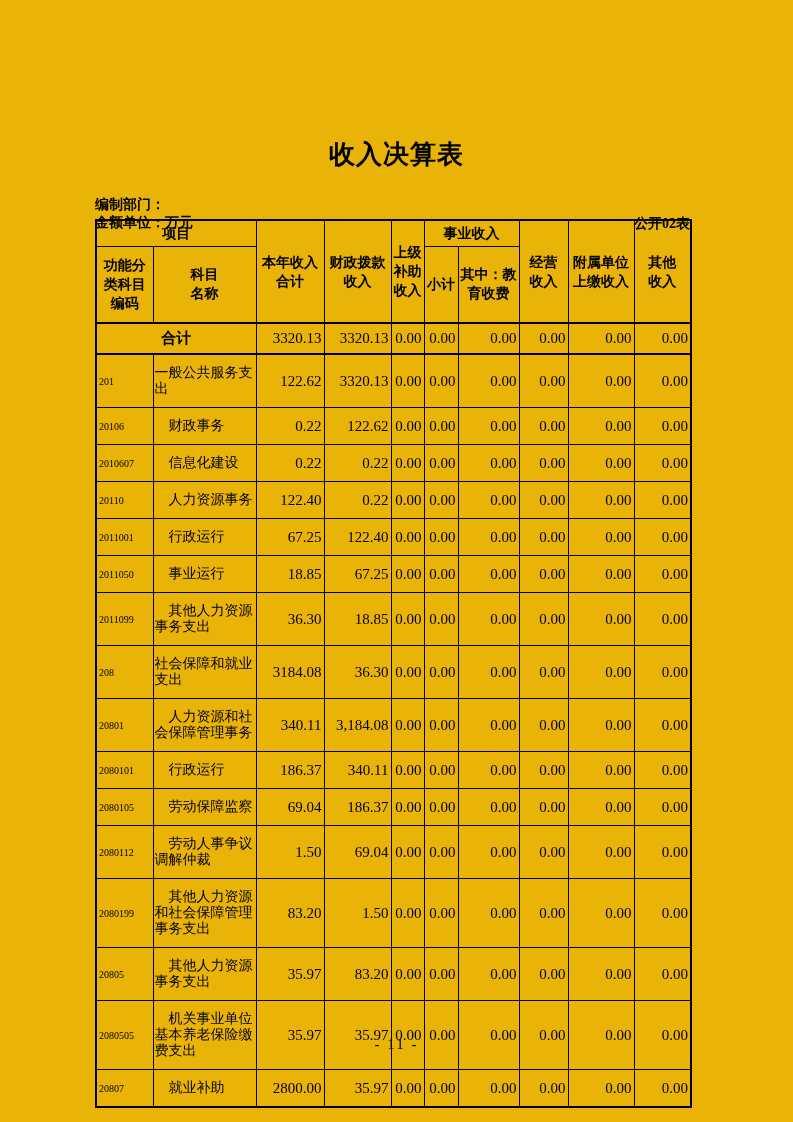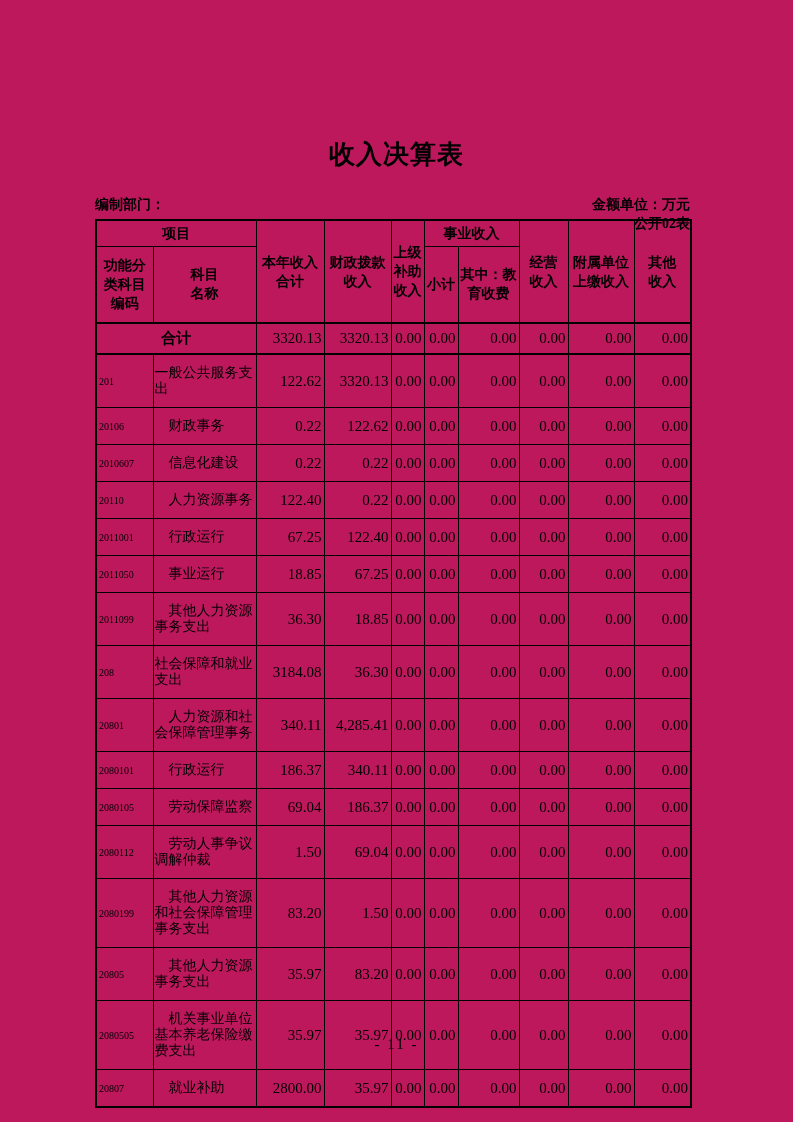--- a/index.html
+++ b/index.html
@@ -1,36 +1,36 @@
 <!DOCTYPE html>
 <html><head>
 <meta charset="utf-8">
 <style>
   html,body{margin:0;padding:0;background:#ffffff;}
   .page{
     position:relative;
     width:793px;height:1122px;
-    background:#be185d;
+    background:#eab308;
     color:#000;
     font-family:"Liberation Serif","DejaVu Serif",serif;
     overflow:hidden;
   }
   .title{
     position:absolute;top:137px;left:0;width:100%;
     text-align:center;font-size:26px;font-weight:bold;margin:0;
     letter-spacing:1px;
   }
   .table-code{
     position:absolute;top:172px;right:103px;
     font-size:14px;font-weight:bold;margin-top:43px;
   }
   .meta{
     position:absolute;top:196px;left:95px;width:595px;
     display:flex;justify-content:space-between;
-    font-size:14px;font-weight:bold;
+    font-size:14px;font-weight:bold;flex-direction:column;
   }
   table.revenue{
     position:absolute;top:219px;left:95px;width:595px;
     border-collapse:collapse;table-layout:fixed;
     border:2px solid #000;
   }
   th,td{border:1px solid #000;vertical-align:middle;padding:0;overflow:hidden;}
   thead th{
     font-size:14px;font-weight:bold;text-align:center;
     white-space:pre-line;line-height:19px;
@@ -213,21 +213,21 @@
           <td class="value-cell">0.00</td>
           <td class="value-cell">0.00</td>
           <td class="value-cell">0.00</td>
           <td class="value-cell">0.00</td>
           <td class="value-cell">0.00</td>
         </tr>
         <tr class="lines-2">
           <td class="code-cell">20801</td>
           <td class="name-cell indent">人力资源和社会保障管理事务</td>
           <td class="value-cell">340.11</td>
-          <td class="value-cell">4,285.41</td>
+          <td class="value-cell">3,184.08</td>
           <td class="value-cell">0.00</td>
           <td class="value-cell">0.00</td>
           <td class="value-cell">0.00</td>
           <td class="value-cell">0.00</td>
           <td class="value-cell">0.00</td>
           <td class="value-cell">0.00</td>
         </tr>
         <tr class="lines-1">
           <td class="code-cell">2080101</td>
           <td class="name-cell indent">行政运行</td>

